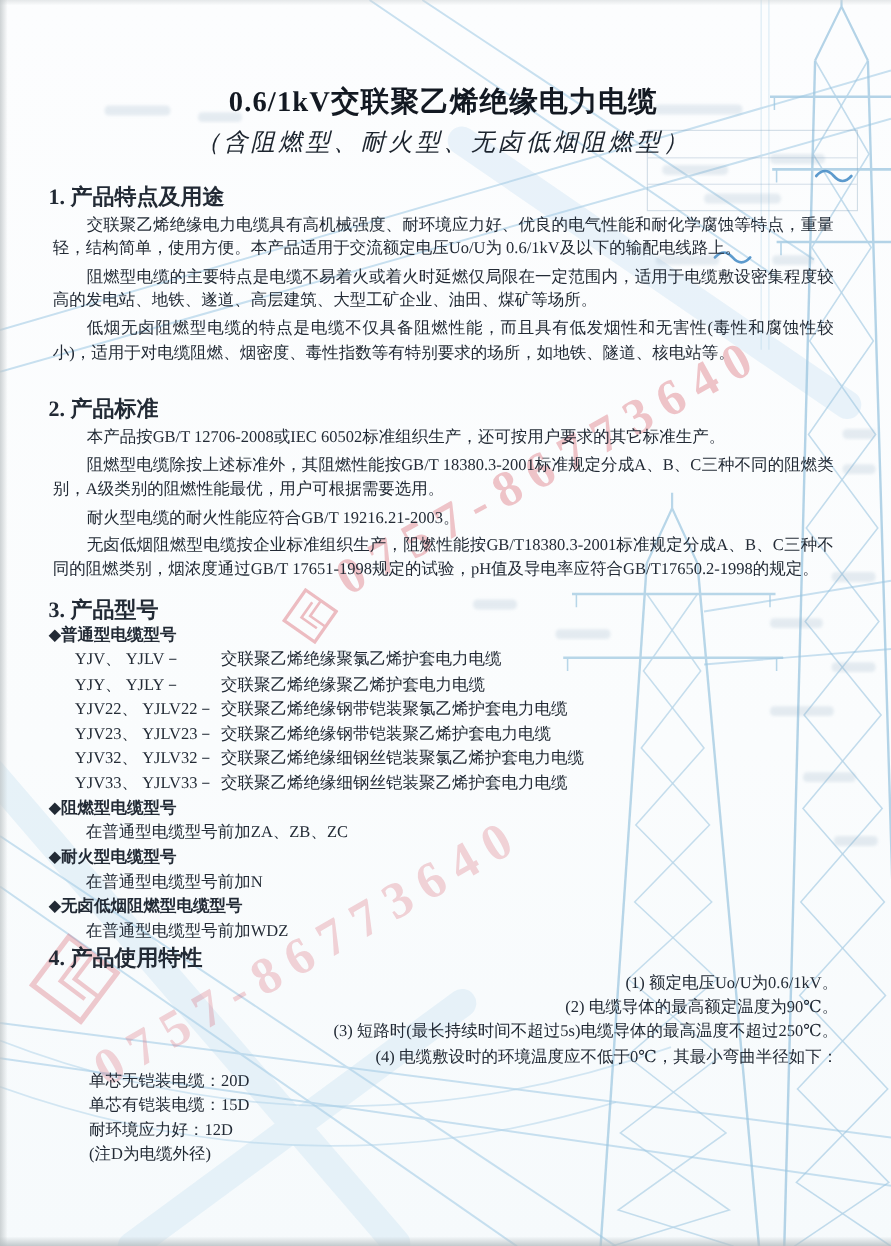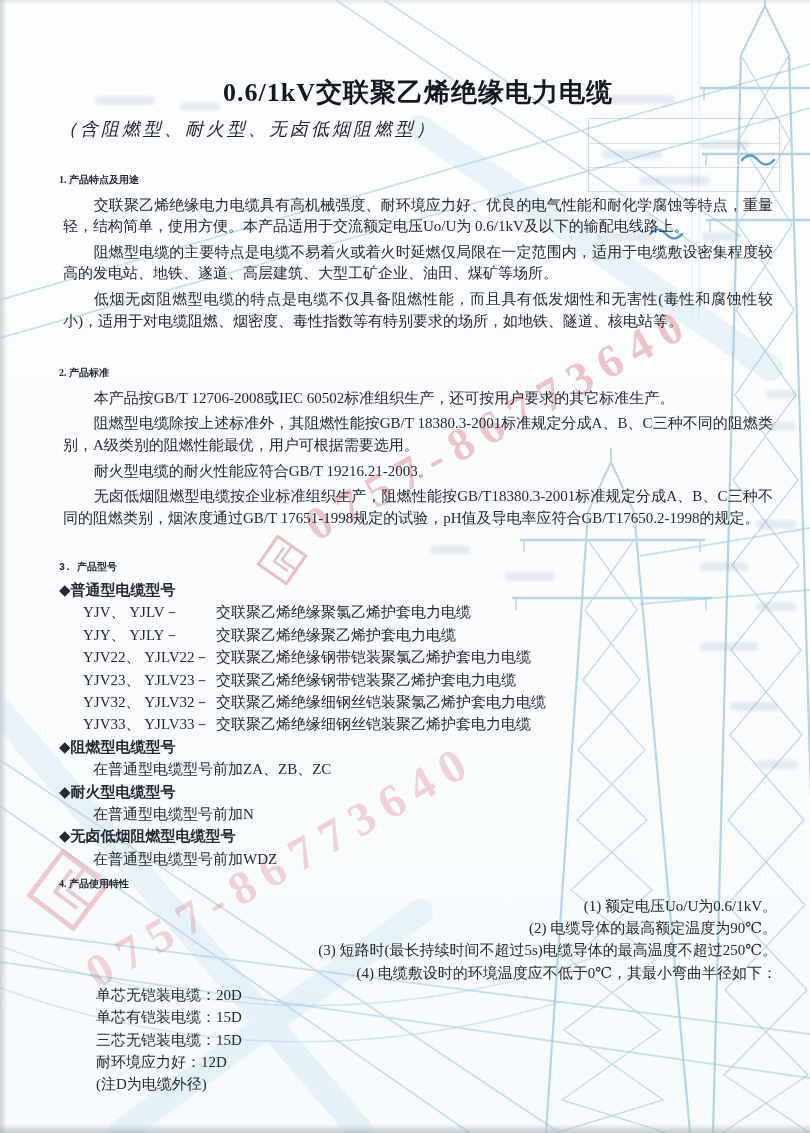--- a/index.html
+++ b/index.html
@@ -23,30 +23,30 @@
   .stamp-text{position:absolute;font-weight:bold;white-space:nowrap;
      font-family:"Liberation Serif","DejaVu Serif",serif;}
   .stamp-a{left:296px;top:505px;font-size:46px;letter-spacing:11px;
      color:rgba(215,85,98,.34);transform:rotate(-29deg);transform-origin:left top;}
   .stamp-b{left:76px;top:952px;font-size:47px;letter-spacing:11px;
      color:rgba(215,85,98,.25);transform:rotate(-30deg);transform-origin:left top;}
   .logo{position:absolute;}
   .logo-a{left:256px;top:534px;opacity:.38;transform:rotate(-10deg);}
   .logo-b{left:26px;top:848px;opacity:.30;transform:rotate(-8deg);}
   
-  .content{position:absolute;left:59px;top:0;width:718px;color:#222a35;
+  .content{position:absolute;left:44px;top:0;width:718px;color:#222a35;
      font-size:15px;line-height:21.6px;}
   .title{margin:76px 0 0;text-align:center;font-size:26px;line-height:34px;
      font-weight:bold;color:#131922;letter-spacing:1px;}
-  .subtitle{margin:6px 0 0;text-align:left;font-size:18px;line-height:26px;
+  .subtitle{margin:6px 0 0;text-align:center;font-size:22px;line-height:26px;
      font-style:italic;letter-spacing:3px;color:#1c242e;}
-  .h{font-weight:bold;font-size:10px;}
+  .h{font-weight:bold;font-size:20px;}
   .h1{margin-top:27px;}
   .h2{margin-top:30px;}
-  .h3{margin-top:28px;font-family:Liberation Mono, monospace;}
+  .h3{margin-top:16px;}
   .h4{margin-top:3px;}
   .p{margin:4px;text-indent:2.05em;text-align:justify;}
   .group-label{font-weight:bold;line-height:22.4px;}
   .mrow{padding-left:24px;line-height:22.4px;white-space:nowrap;}
   .mcode{display:inline-block;width:133px;}
   .gnote{padding-left:34px;line-height:22.4px;}
   .s3{line-height:22.4px;}
   .s4item{padding-left:19px;line-height:22.3px;text-align:right;}
   .bend{padding-left:37px;line-height:22.3px;}
   .endnote{padding-left:37px;line-height:22.3px;}
@@ -189,21 +189,20 @@
       <div class="gnote">在普通型电缆型号前加WDZ</div>
     </div>
 
     <div class="h h4">4. 产品使用特性</div>
     <div class="s4item">(1) 额定电压Uo/U为0.6/1kV。</div>
     <div class="s4item">(2) 电缆导体的最高额定温度为90℃。</div>
     <div class="s4item">(3) 短路时(最长持续时间不超过5s)电缆导体的最高温度不超过250℃。</div>
     <div class="s4item">(4) 电缆敷设时的环境温度应不低于0℃，其最小弯曲半径如下：</div>
     <div class="bend">单芯无铠装电缆：20D</div>
     <div class="bend">单芯有铠装电缆：15D</div>
-    <div class="bend">三芯无铠装电缆：15D</div>
     <div class="bend">耐环境应力好：12D</div>
     <div class="endnote">(注D为电缆外径)</div>
   </div>
 
   <div class="edge-top"></div>
   <div class="edge-left"></div>
   <div class="edge-bottom"></div>
 </div>
 
 </body></html>

